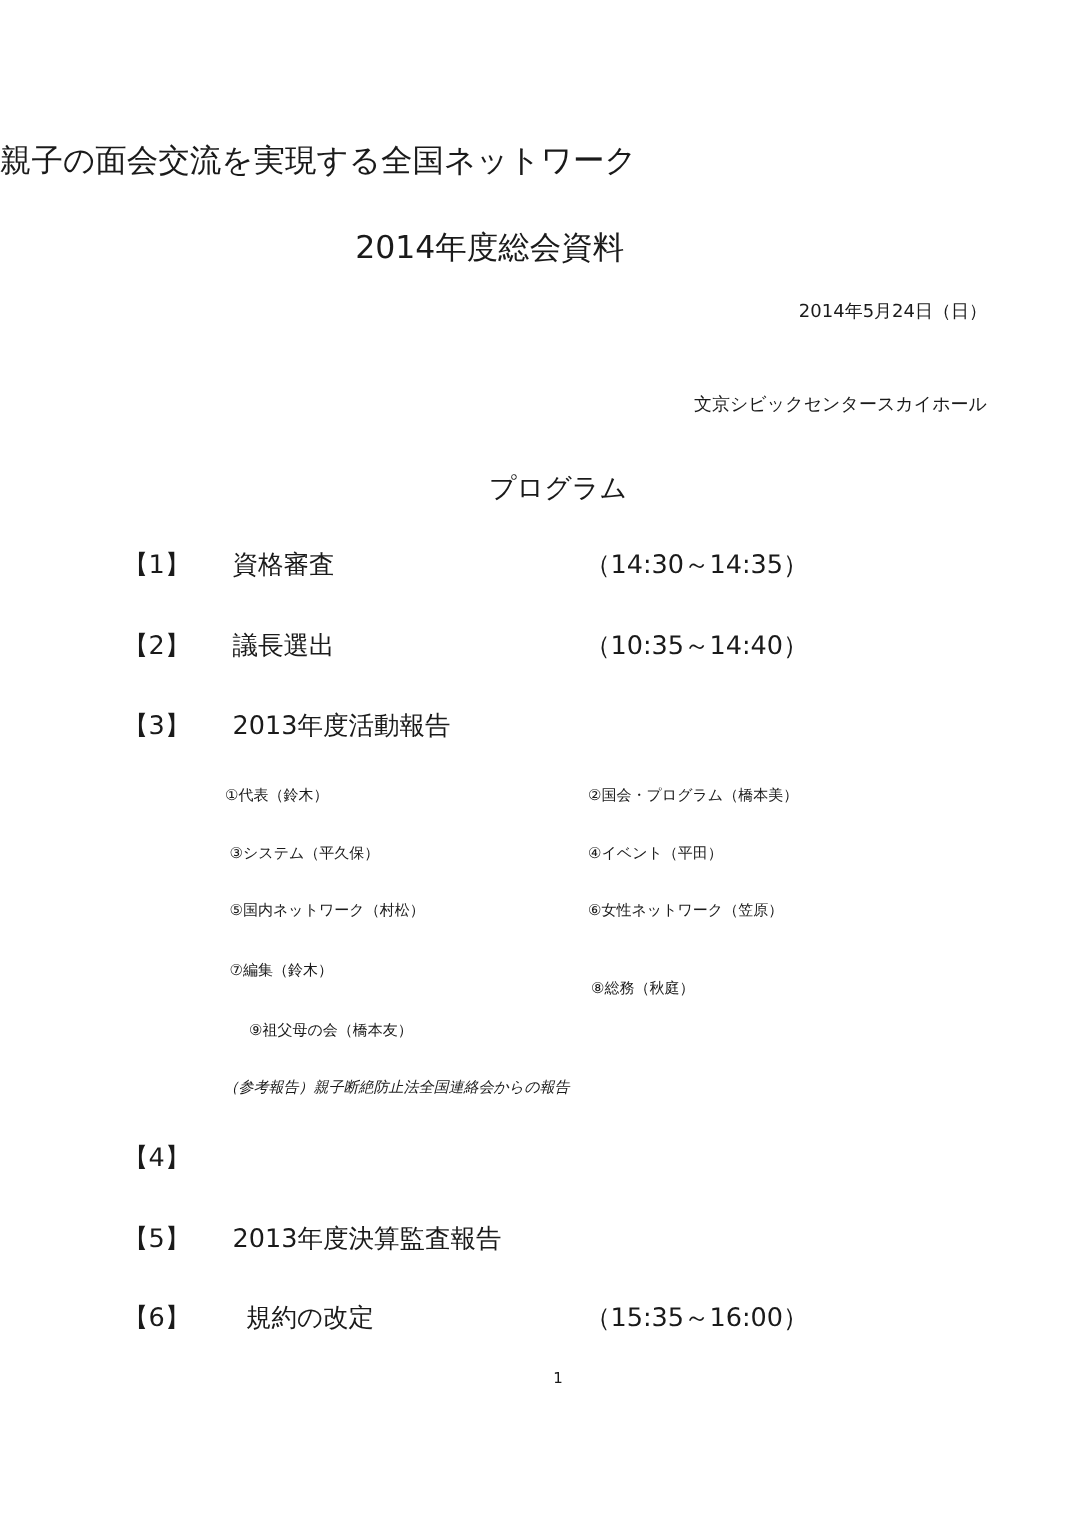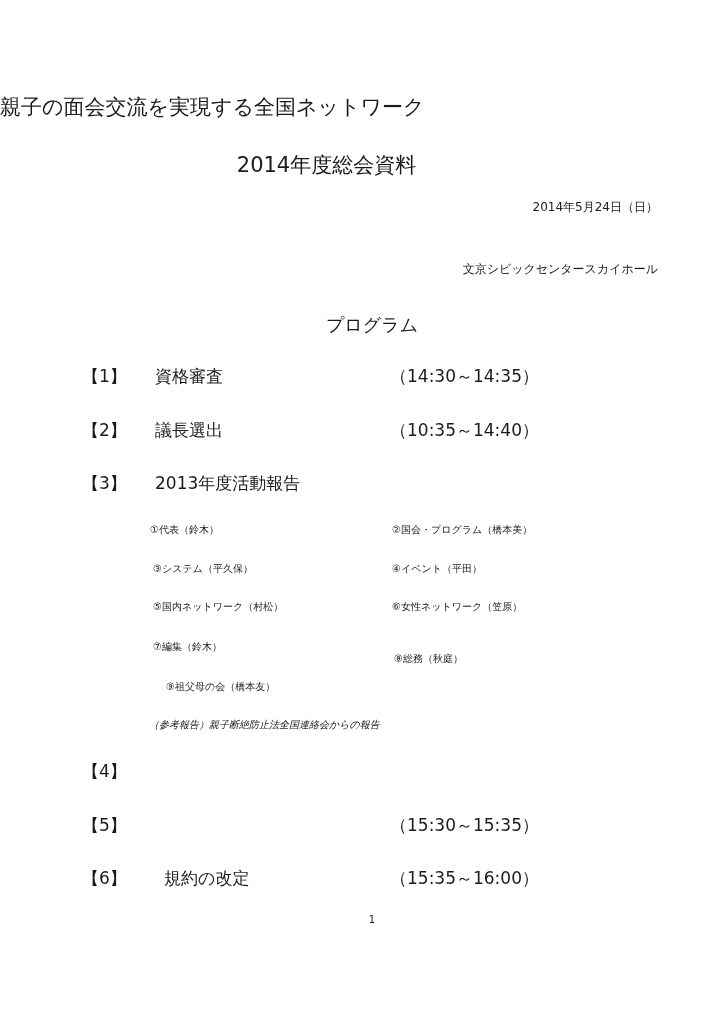--- a/index.html
+++ b/index.html
@@ -94,21 +94,21 @@
   <div class="abs sub" style="left:166px; top:680px;">⑨祖父母の会（橋本友）</div>
 
   <div class="abs sub" style="left:149px; top:718px;font-style:italic;">（参考報告）親子断絶防止法全国連絡会からの報告</div>
 
   <div class="abs item" style="top:760px;">
     <span class="num">【4】</span>
   </div>
 
   <div class="abs item" style="top:814px;">
     <span class="num">【5】</span>
-    <span class="time">（15:30～15:35）</span>
+    <span class="label">2013年度決算監査報告</span>
   </div>
 
   <div class="abs item" style="top:867px;">
     <span class="num">【6】</span>
     <span class="label indent">規約の改定</span>
     <span class="time">（15:35～16:00）</span>
   </div>
 
   <div class="abs page-number">1</div>
 

